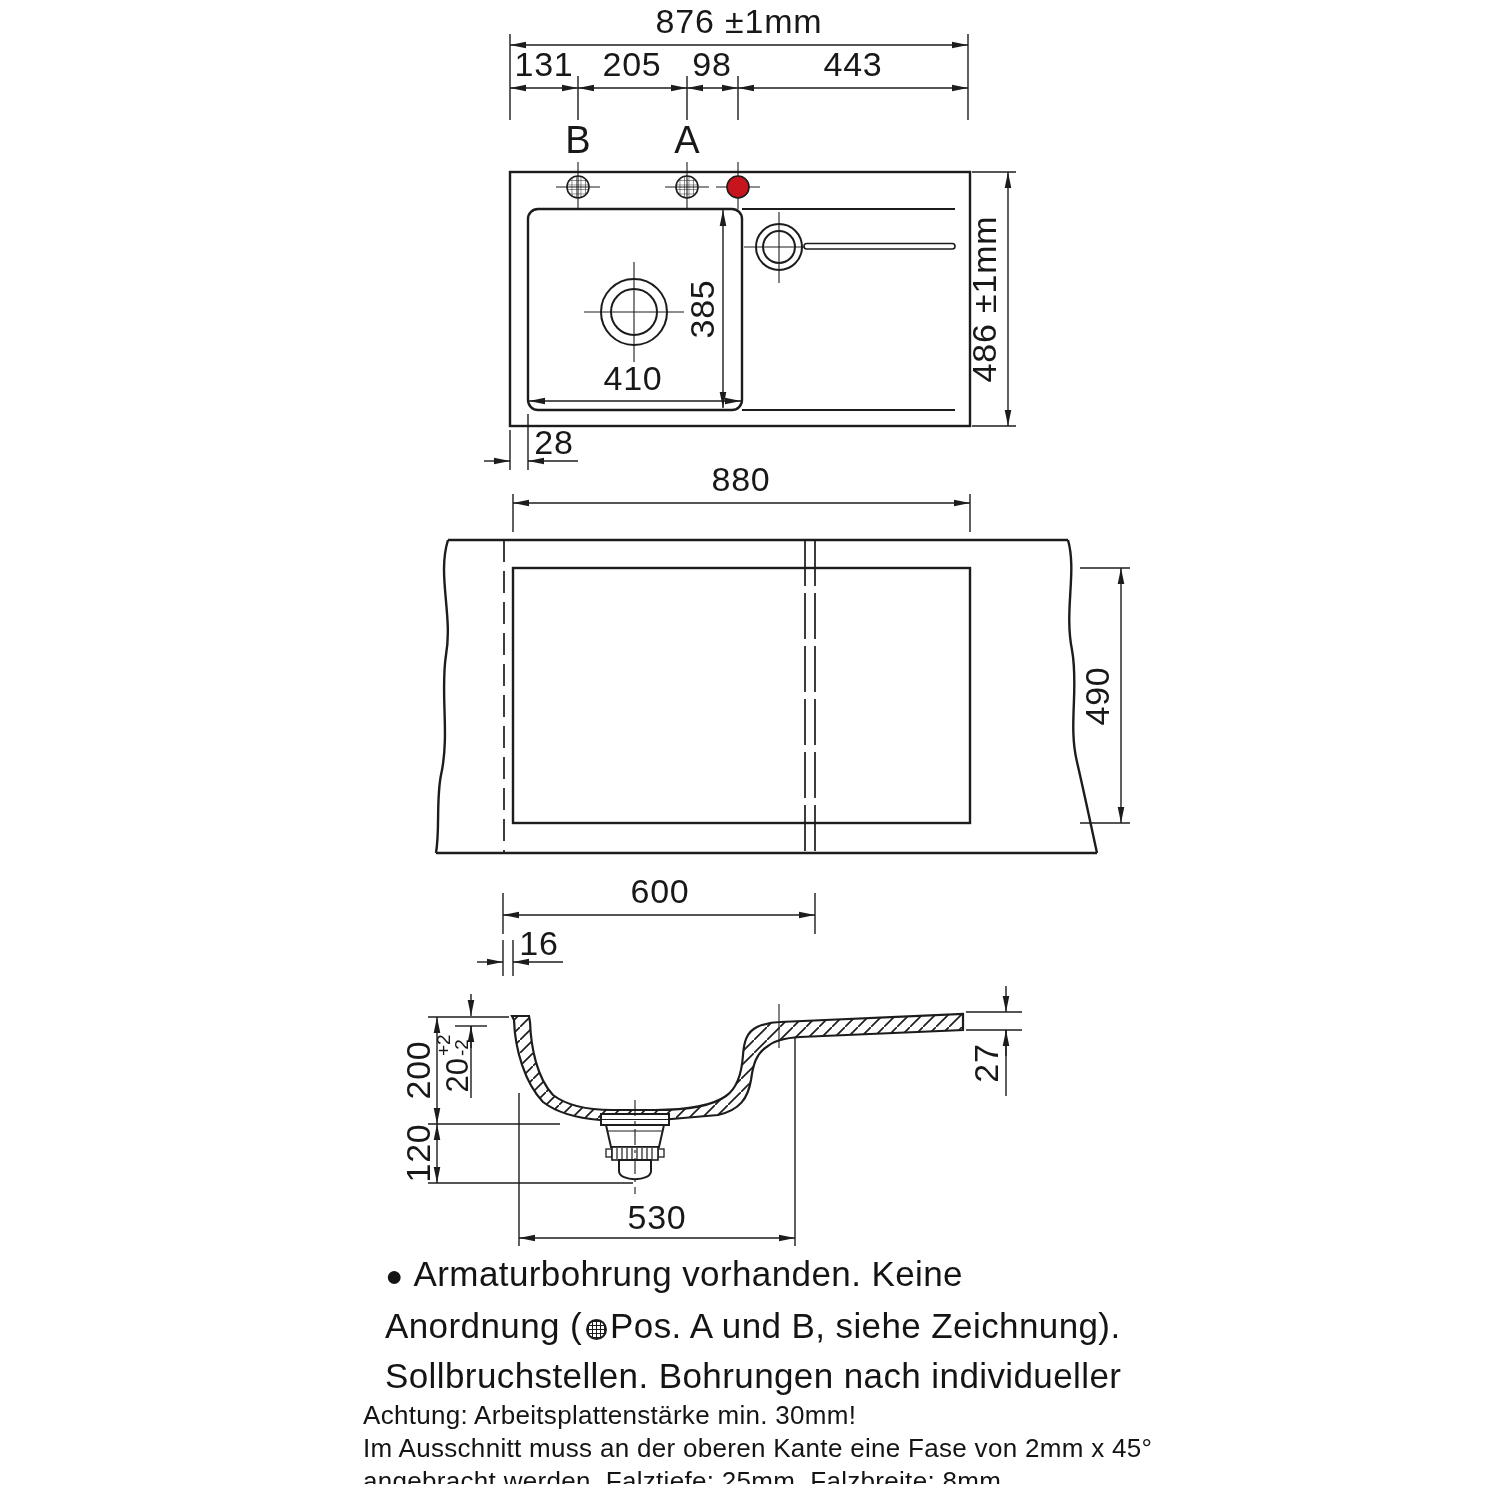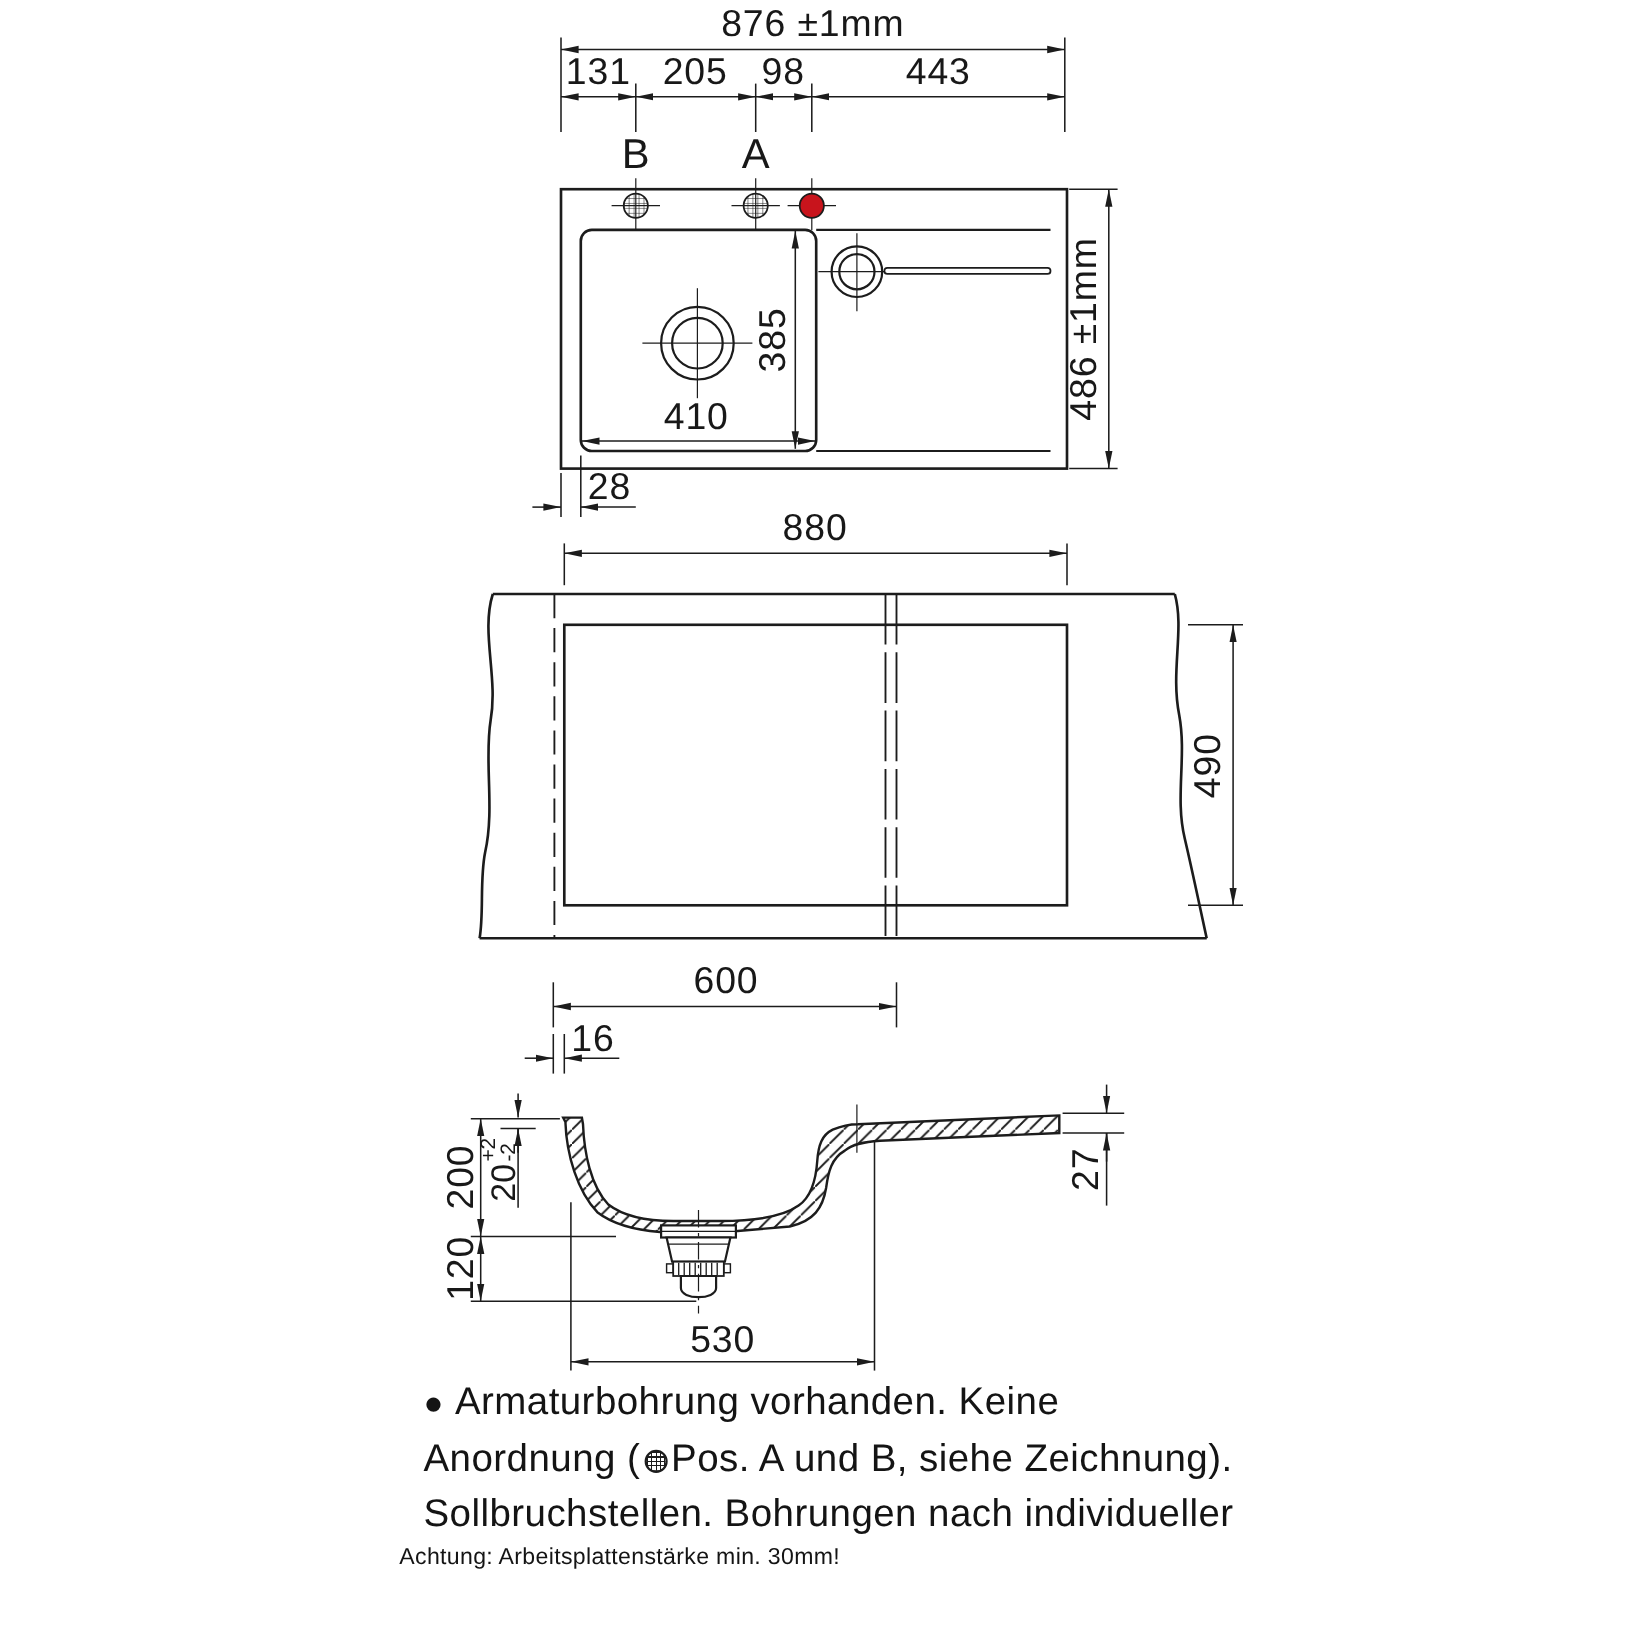--- a/index.html
+++ b/index.html
@@ -11,21 +11,21 @@
   .dl{stroke:#1c1c1c;stroke-width:1.4;fill:none;}
   .tl{stroke:#1c1c1c;stroke-width:1.1;fill:none;}
   .dt{font-family:"Liberation Sans",sans-serif;font-size:34px;fill:#181818;letter-spacing:0.8px;}
   .dtb{font-family:"Liberation Sans",sans-serif;font-size:38px;fill:#181818;}
   .dts{font-family:"Liberation Sans",sans-serif;font-size:19px;fill:#181818;}
   .dtm{font-family:"Liberation Sans",sans-serif;font-size:31px;fill:#181818;}
   .mid{text-anchor:middle;}
   .note{position:absolute;left:385px;top:1249px;width:800px;
         font-size:35px;line-height:50px;letter-spacing:0.4px;color:#141414;}
   .warning{position:absolute;left:363px;top:1399px;width:820px;
-        font-size:21px;line-height:33px;letter-spacing:0.3px;color:#141414;}
+        font-size:26px;line-height:33px;letter-spacing:0.3px;color:#141414;}
   .bullet{font-size:30px;margin-right:10px;}
   .hole-icon{display:inline-block;width:21px;height:21px;border:2px solid #1c1c1c;border-radius:50%;
         box-sizing:border-box;vertical-align:-2px;margin:0 3px 0 4px;
         background-image:repeating-linear-gradient(0deg,#1c1c1c 0 1px,transparent 1px 4px),
                          repeating-linear-gradient(90deg,#1c1c1c 0 1px,transparent 1px 4px);}
 </style>
 </head>
 <body>
 
 <div class="stage">
@@ -207,14 +207,16 @@
 </svg>
 
   <div class="note">
     <div><span class="bullet">●</span><span>Armaturbohrung vorhanden. Keine</span></div>
     <div><span>Anordnung (</span><span class="hole-icon"></span><span>Pos. A und B, siehe Zeichnung).</span></div>
     <div><span>Sollbruchstellen. Bohrungen nach individueller</span></div>
   </div>
 
   <div class="warning">
     <div>Achtung: Arbeitsplattenstärke min. 30mm!</div>
+    <div>Im Ausschnitt muss an der oberen Kante eine Fase von 2mm x 45°</div>
+    <div>angebracht werden. Falztiefe: 25mm, Falzbreite: 8mm</div>
   </div>
 </div>
 
 </body></html>

